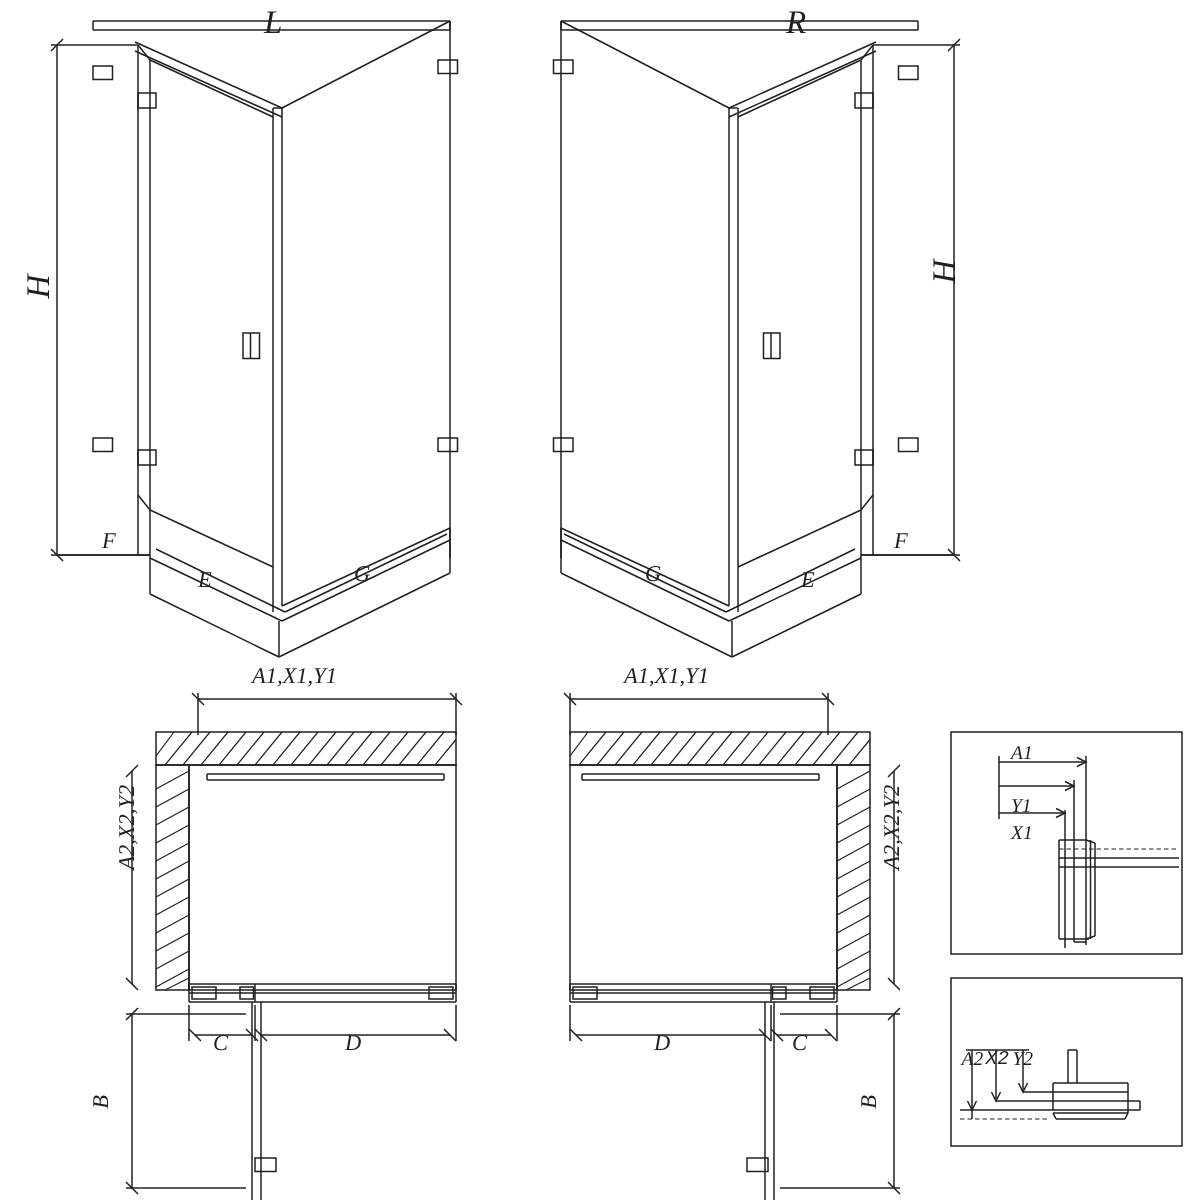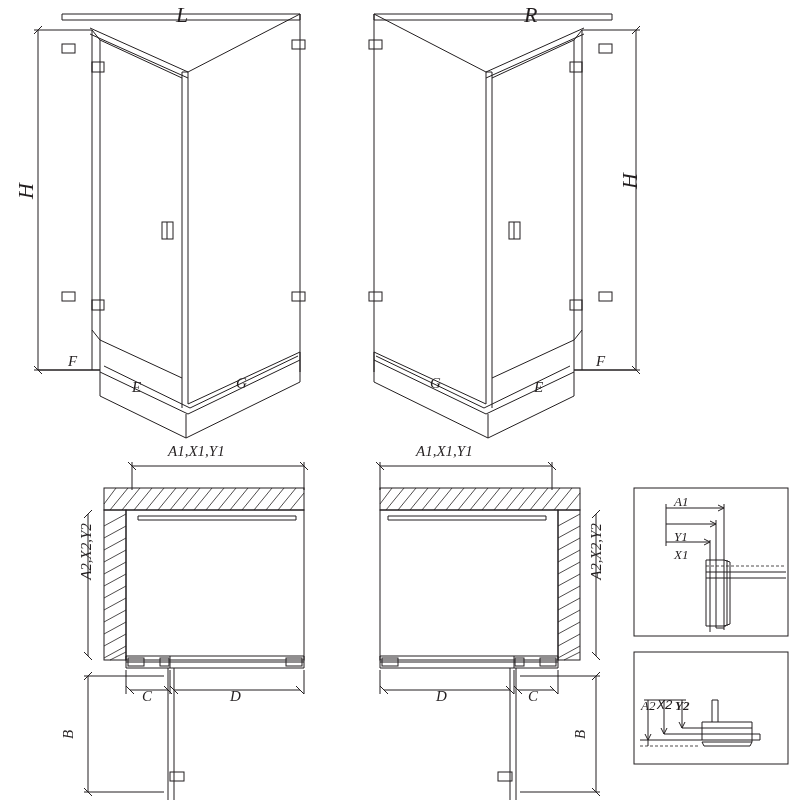--- a/index.html
+++ b/index.html
@@ -405,15 +405,15 @@
 
   <div class="lbl mid rot" style="left:64px;top:726px;">B</div>
   <div class="lbl mid rot" style="left:576px;top:726px;">B</div>
 
   <div class="lbl sm" style="left:674px;top:494px;">A1</div>
   <div class="lbl sm" style="left:674px;top:511px;margin-top:36px;">X1</div>
   <div class="lbl sm" style="left:674px;top:529px;text-align:right;">Y1</div>
 
   <div class="lbl sm" style="left:641px;top:698px;text-align:center;">A2</div>
   <div class="lbl sm" style="left:657px;top:698px;font-family:Liberation Mono, monospace;">X2</div>
-  <div class="lbl sm" style="left:675px;top:698px;font-weight:bold;">Y2</div>
+  <div class="lbl sm" style="left:675px;top:698px;">Y2</div>
 
 </div>
 
 </body></html>

